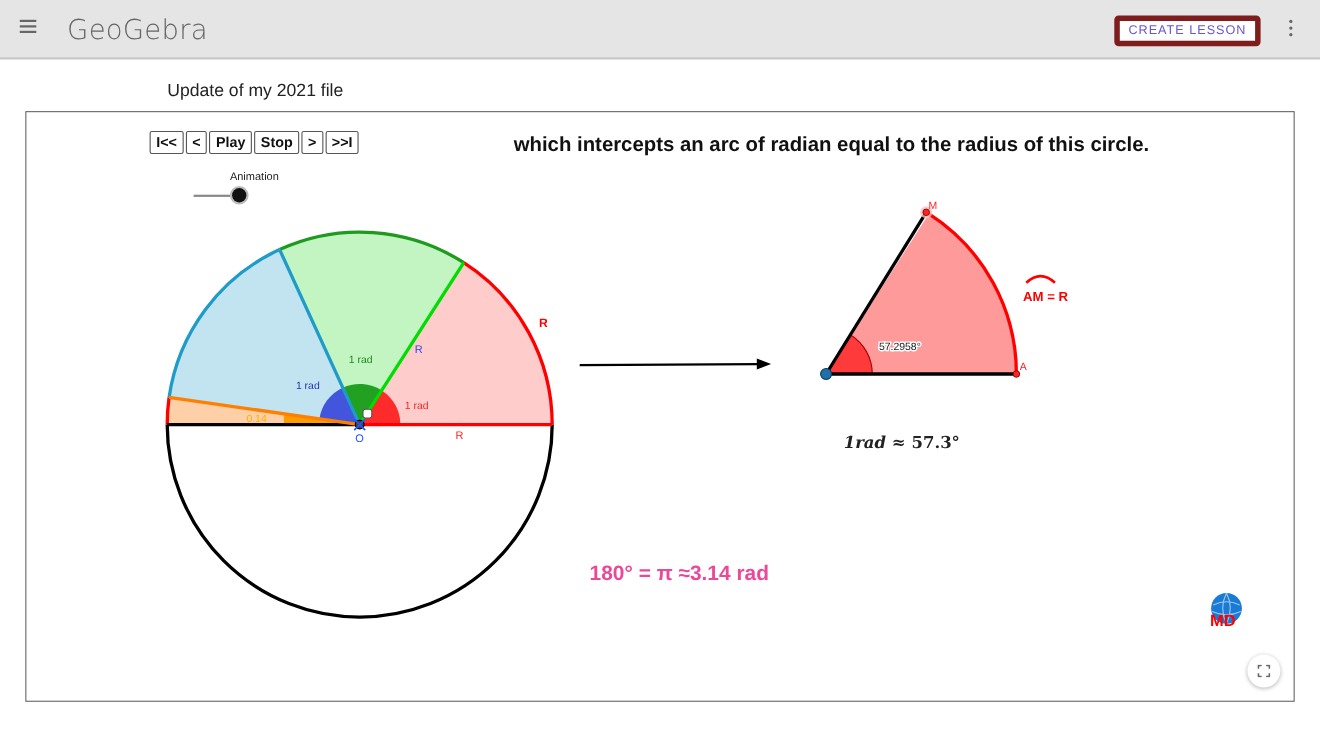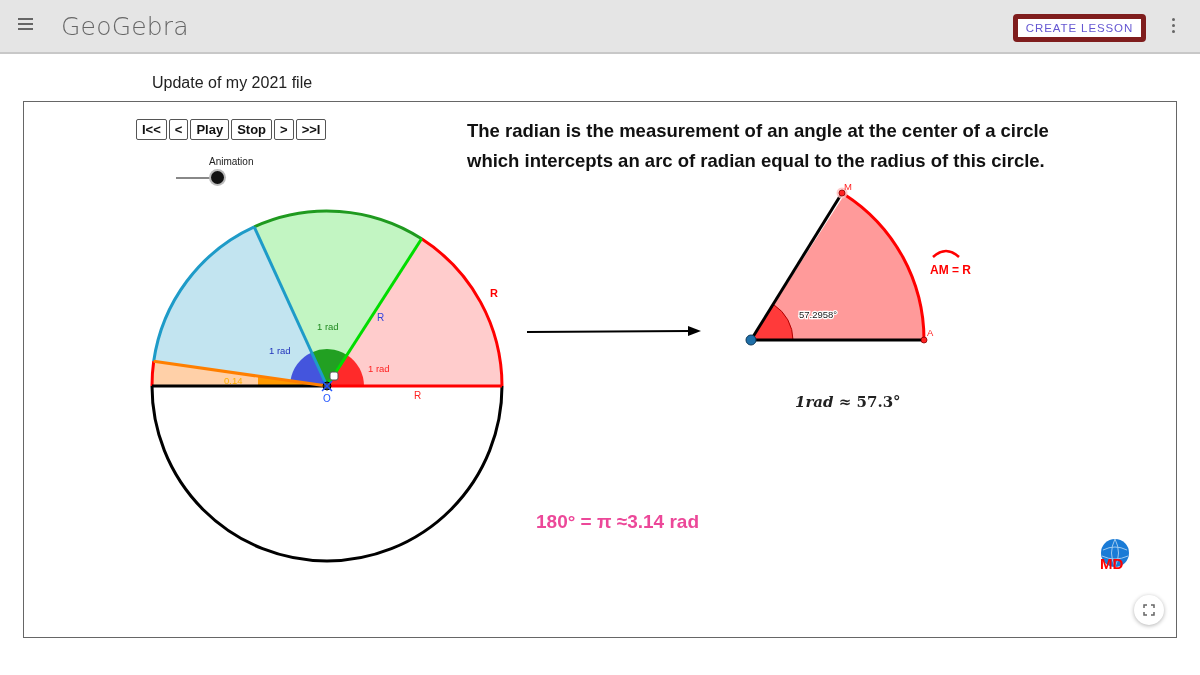--- a/index.html
+++ b/index.html
@@ -13,21 +13,21 @@
   .kebab span { display: block; width: 3px; height: 3px; border-radius: 50%; background: #666; margin: 0 auto 3px auto; }
   .title { position: absolute; left: 152px; top: 74px; font-size: 16px; color: #222; }
   .applet { position: absolute; left: 23px; top: 101px; width: 1154px; height: 537px; border: 1px solid #666; box-sizing: border-box; background: #fff; }
   .ctrl-bar { position: absolute; left: 136px; top: 119px; display: flex; gap: 2px; }
   .ctrl-btn { height: 21px; border: 1px solid #555; border-radius: 2px; background: #fff; font-size: 13px; font-weight: bold; color: #111; display: flex; align-items: center; justify-content: center; box-sizing: border-box; cursor: pointer; padding: 0 5px; }
   .anim-label { position: absolute; left: 209px; top: 156px; font-size: 10px; color: #222; text-align: right; }
   .slider-track { position: absolute; left: 176px; top: 177px; width: 42px; height: 2px; background: #888; }
   .slider-knob { position: absolute; left: 211px; top: 171px; width: 13px; height: 13px; border-radius: 50%; background: #111; box-shadow: 0 0 0 2px #bbb; cursor: pointer; }
   .definition { position: absolute; left: 467px; top: 116px; font-size: 18.5px; font-weight: bold; color: #111; line-height: 30px; }
   .formula-pi { position: absolute; left: 536px; top: 511px; font-size: 19px; font-weight: bold; color: #ec4899; }
-  .formula-rad { position: absolute; left: 767px; top: 393px; font-size: 15px; font-weight: bold; color: #222; font-family: "DejaVu Serif", serif; margin-left: 28px; }
+  .formula-rad { position: absolute; left: 767px; top: 393px; font-size: 15px; font-weight: bold; color: #222; font-family: "DejaVu Serif", serif; }
   .formula-rad i { font-style: italic; }
   .geo { position: absolute; left: 0; top: 0; }
   .md-logo { position: absolute; left: 1098px; top: 538px; width: 35px; height: 35px; cursor: pointer; }
   .fullscreen-btn { position: absolute; left: 1134px; top: 595px; width: 30px; height: 30px; border-radius: 50%; background: #fff; box-shadow: 0 1px 4px rgba(0,0,0,0.3); display: flex; align-items: center; justify-content: center; cursor: pointer; }
 </style>
 </head>
 <body>
 
 <div class="topbar">
   <div class="hamburger">
@@ -54,21 +54,20 @@
   <div class="ctrl-btn">Play</div>
   <div class="ctrl-btn">Stop</div>
   <div class="ctrl-btn">&gt;</div>
   <div class="ctrl-btn">&gt;&gt;I</div>
 </div>
 <div class="anim-label">Animation</div>
 <div class="slider-track"></div>
 <div class="slider-knob"></div>
 
 <div class="definition">
-  <div>The radian is the measurement of an angle at the center of a circle</div>
   <div>which intercepts an arc of radian equal to the radius of this circle.</div>
 </div>
 
 <svg class="geo" width="1200" height="675" xmlns="http://www.w3.org/2000/svg">
 
   <path d="M 152 386 A 175 175 0 0 0 502 386" fill="#ffffff" stroke="#000" stroke-width="3"></path>
 
   <path d="M 327 386 L 502 386 A 175 175 0 0 0 421.6 238.8 Z" fill="#ffcccc" stroke="none"></path>
 
   <path d="M 327 386 L 421.6 238.8 A 175 175 0 0 0 254.2 226.9 Z" fill="#c2f5c2" stroke="none"></path>

